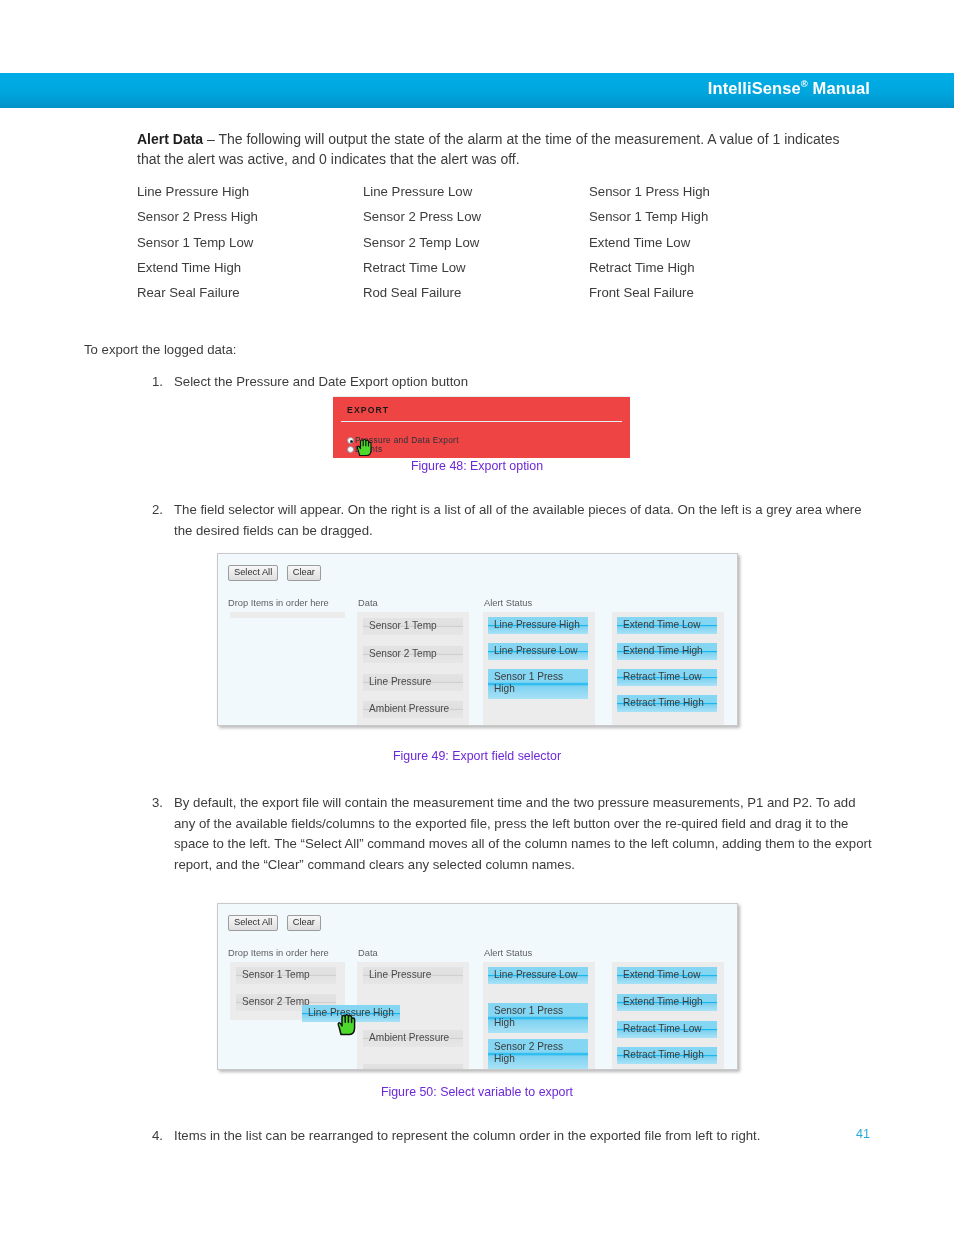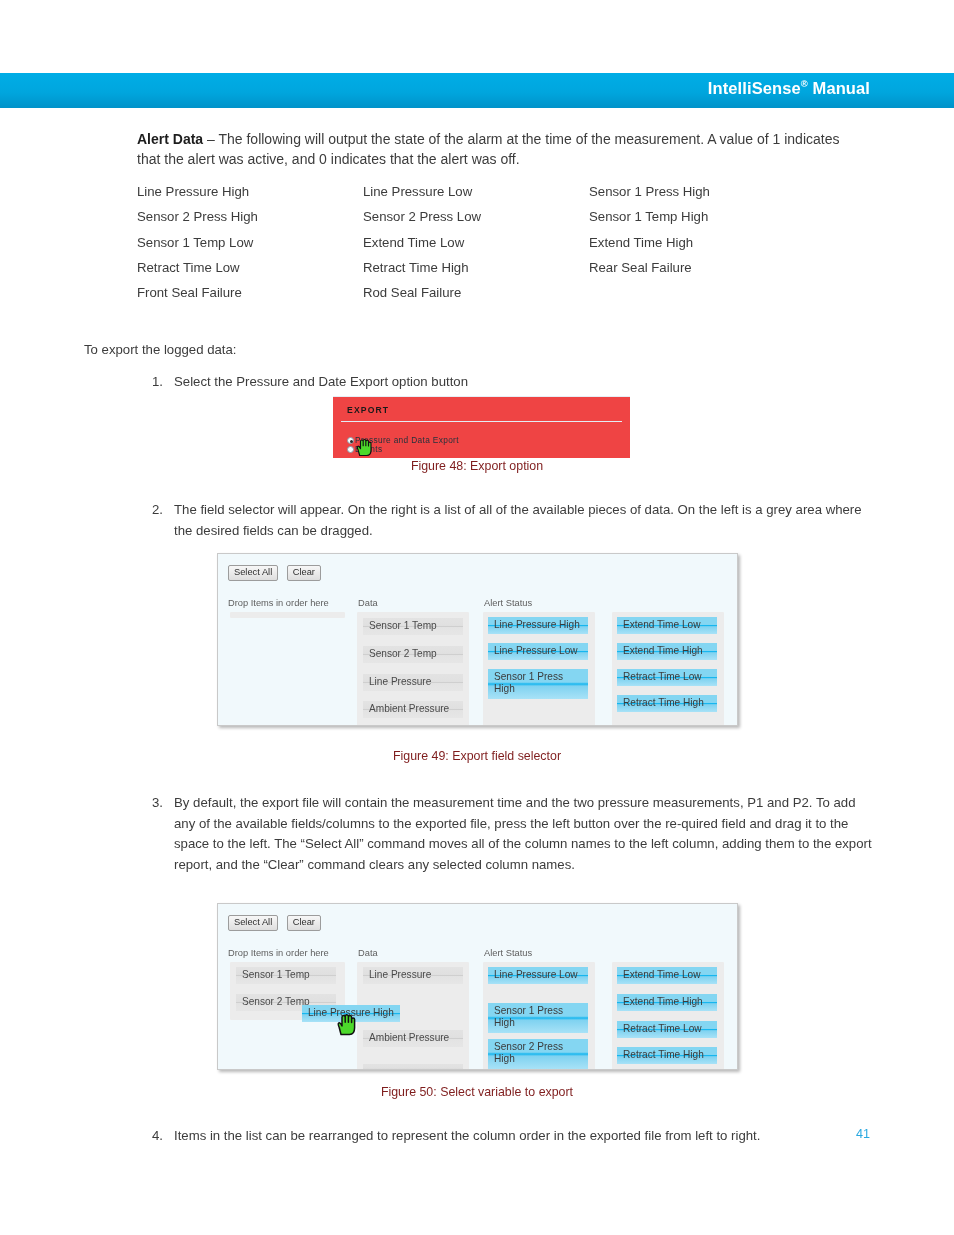--- a/index.html
+++ b/index.html
@@ -58,21 +58,21 @@
   .step .txt{ display:block; margin-left:37px; }
 
   #step1{ left:137px; top:372px; width:700px; }
   #step2{ left:137px; top:500px; width:736px; }
   #step3{ left:137px; top:793px; width:737px; }
   #step4{ left:137px; top:1126px; width:740px; }
 
   
   .fig-caption{
     position:absolute; text-align:center;
-    font-size:12.4px; color:#7f1d1d; width:100%;
+    font-size:12.4px; color:#6d28d9; width:100%;
     left:0;
   }
   #cap48{ top:459px; }
   #cap49{ top:749px; }
   #cap50{ top:1085px; }
 
   
   .page-num{
     position:absolute; right:84px; top:1127px;
     font-size:12.6px; color:#29a8e0;
@@ -174,27 +174,28 @@
 </div>
 
 <div class="alert-grid">
   <div class="alert-cell">Line Pressure High</div>
   <div class="alert-cell">Line Pressure Low</div>
   <div class="alert-cell">Sensor 1 Press High</div>
   <div class="alert-cell">Sensor 2 Press High</div>
   <div class="alert-cell">Sensor 2 Press Low</div>
   <div class="alert-cell">Sensor 1 Temp High</div>
   <div class="alert-cell">Sensor 1 Temp Low</div>
+  <div class="alert-cell">Sensor 2 Temp Low</div>
   <div class="alert-cell">Extend Time Low</div>
   <div class="alert-cell">Extend Time High</div>
   <div class="alert-cell">Retract Time Low</div>
   <div class="alert-cell">Retract Time High</div>
   <div class="alert-cell">Rear Seal Failure</div>
+  <div class="alert-cell">Rod Seal Failure</div>
   <div class="alert-cell">Front Seal Failure</div>
-  <div class="alert-cell">Rod Seal Failure</div>
   <div class="alert-cell"></div>
 </div>
 
 <div class="lead-line">To export the logged data:</div>
 
 <div class="step" id="step1">
   <span class="num">1.</span>
   <span class="txt">Select the Pressure and Date Export option button</span>
 </div>
 

